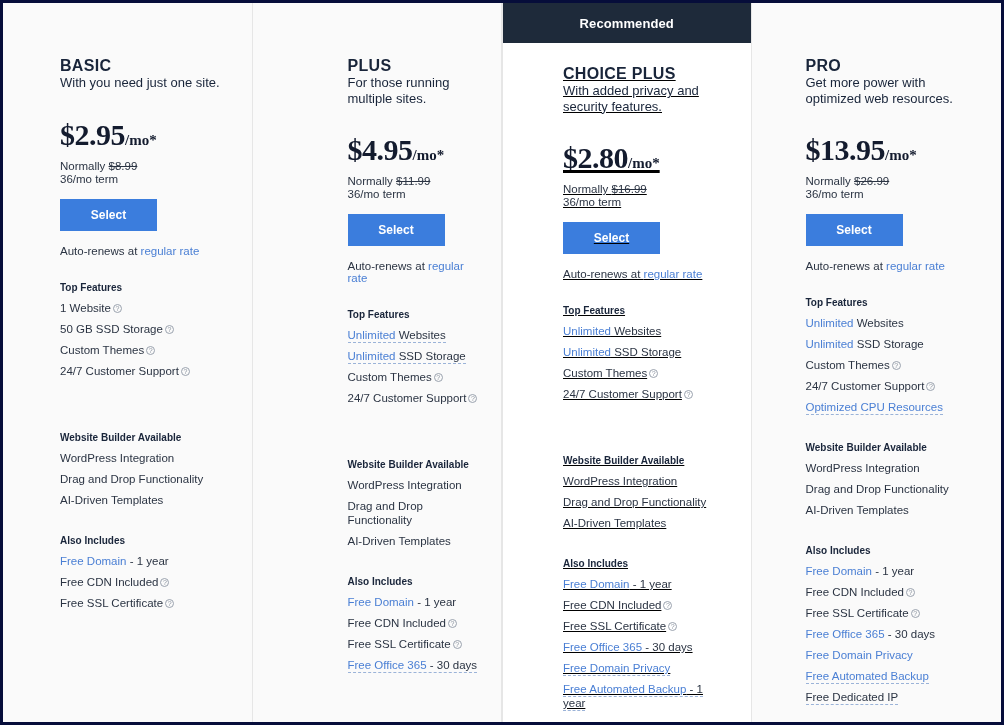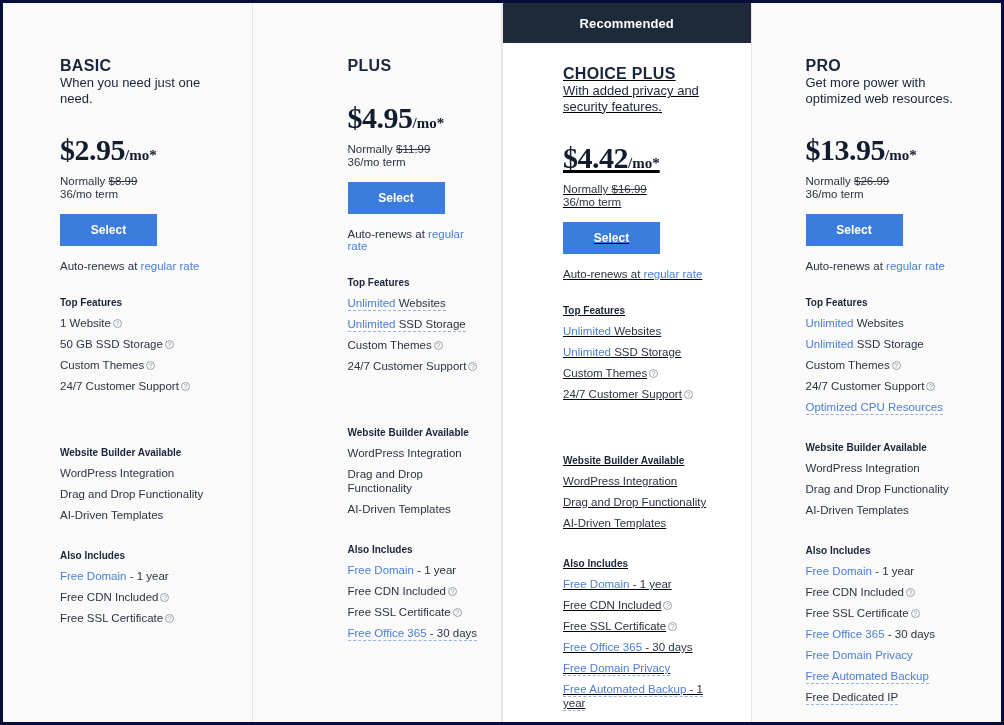--- a/index.html
+++ b/index.html
@@ -172,21 +172,21 @@
 </head>
 <body>
 
 <div id="page">
   <div class="plans" id="plans-root">
       <div class="plan">
         <div class="ribbon-spacer"></div>
         <div class="body">
           <div class="inner">
             <div class="plan-name">BASIC</div>
-            <div class="plan-tagline">When you need just one need.</div>
+            <div class="plan-tagline">With you need just one site.</div>
             <div class="price-block">
               <div class="price"><span>$2.95</span><span class="per">/mo*</span></div>
               <div class="normally">Normally <s>$8.99</s></div>
               <div class="term">36/mo term</div>
               <button class="select-btn">Select</button>
               <div class="autorenew">Auto-renews at <span class="lnk">regular rate</span></div>
             </div>
             <div class="section-title">Top Features</div>
             <div class="feat"><span class="txt">1 Website</span><span class="qmark">?</span></div>
             <div class="feat"><span class="txt">50 GB SSD Storage</span><span class="qmark">?</span></div>
@@ -202,20 +202,21 @@
             <div class="feat"><span class="txt">Free CDN Included</span><span class="qmark">?</span></div>
             <div class="feat"><span class="txt">Free SSL Certificate</span><span class="qmark">?</span></div>
           </div>
         </div>
       </div>
       <div class="plan">
         <div class="ribbon-spacer"></div>
         <div class="body">
           <div class="inner">
             <div class="plan-name">PLUS</div>
+            <div class="plan-tagline">For those running multiple sites.</div>
             <div class="price-block">
               <div class="price"><span>$4.95</span><span class="per">/mo*</span></div>
               <div class="normally">Normally <s>$11.99</s></div>
               <div class="term">36/mo term</div>
               <button class="select-btn">Select</button>
               <div class="autorenew">Auto-renews at <span class="lnk">regular rate</span></div>
             </div>
             <div class="section-title">Top Features</div>
             <div class="feat dotted"><span class="txt"><span class="hl">Unlimited</span> Websites</span></div>
             <div class="feat dotted"><span class="txt"><span class="hl">Unlimited</span> SSD Storage</span></div>
@@ -234,21 +235,21 @@
           </div>
         </div>
       </div>
       <div class="plan featured">
         <div class="ribbon">Recommended</div>
         <div class="body">
           <div class="inner">
             <div class="plan-name">CHOICE PLUS</div>
             <div class="plan-tagline">With added privacy and security features.</div>
             <div class="price-block">
-              <div class="price"><span>$4.42</span><span class="per">/mo*</span></div>
+              <div class="price"><span>$2.80</span><span class="per">/mo*</span></div>
               <div class="normally">Normally <s>$16.99</s></div>
               <div class="term">36/mo term</div>
               <button class="select-btn">Select</button>
               <div class="autorenew">Auto-renews at <span class="lnk">regular rate</span></div>
             </div>
             <div class="section-title">Top Features</div>
             <div class="feat"><span class="txt"><span class="hl">Unlimited</span> Websites</span></div>
             <div class="feat"><span class="txt"><span class="hl">Unlimited</span> SSD Storage</span></div>
             <div class="feat"><span class="txt">Custom Themes</span><span class="qmark">?</span></div>
             <div class="feat"><span class="txt">24/7 Customer Support</span><span class="qmark">?</span></div>

